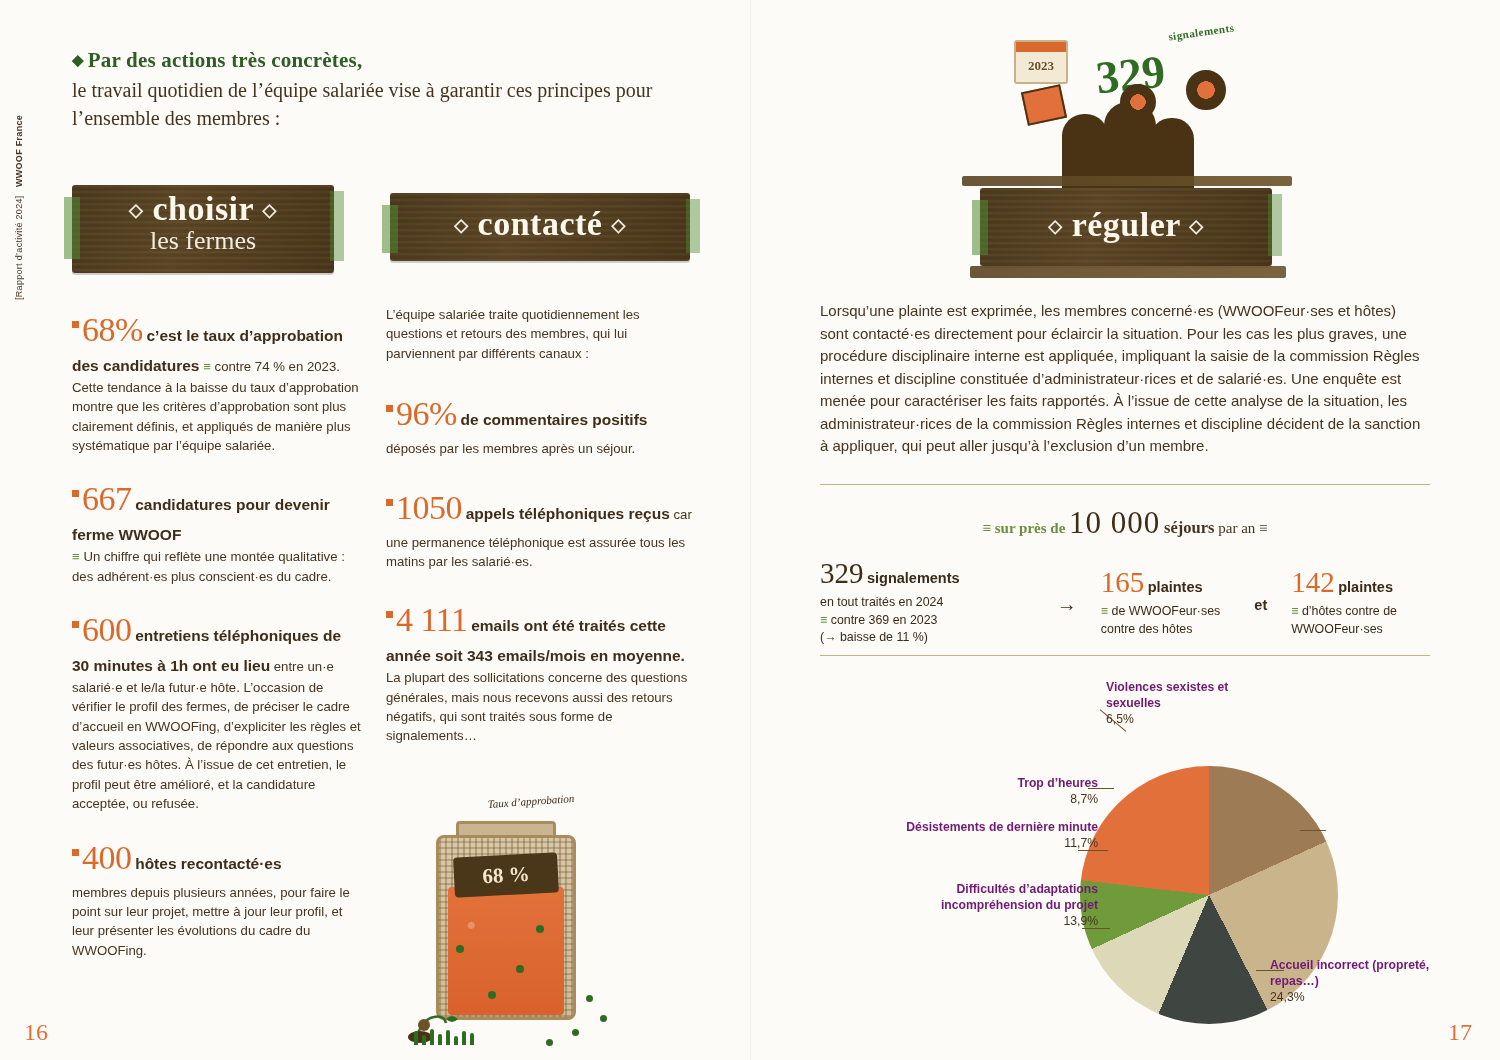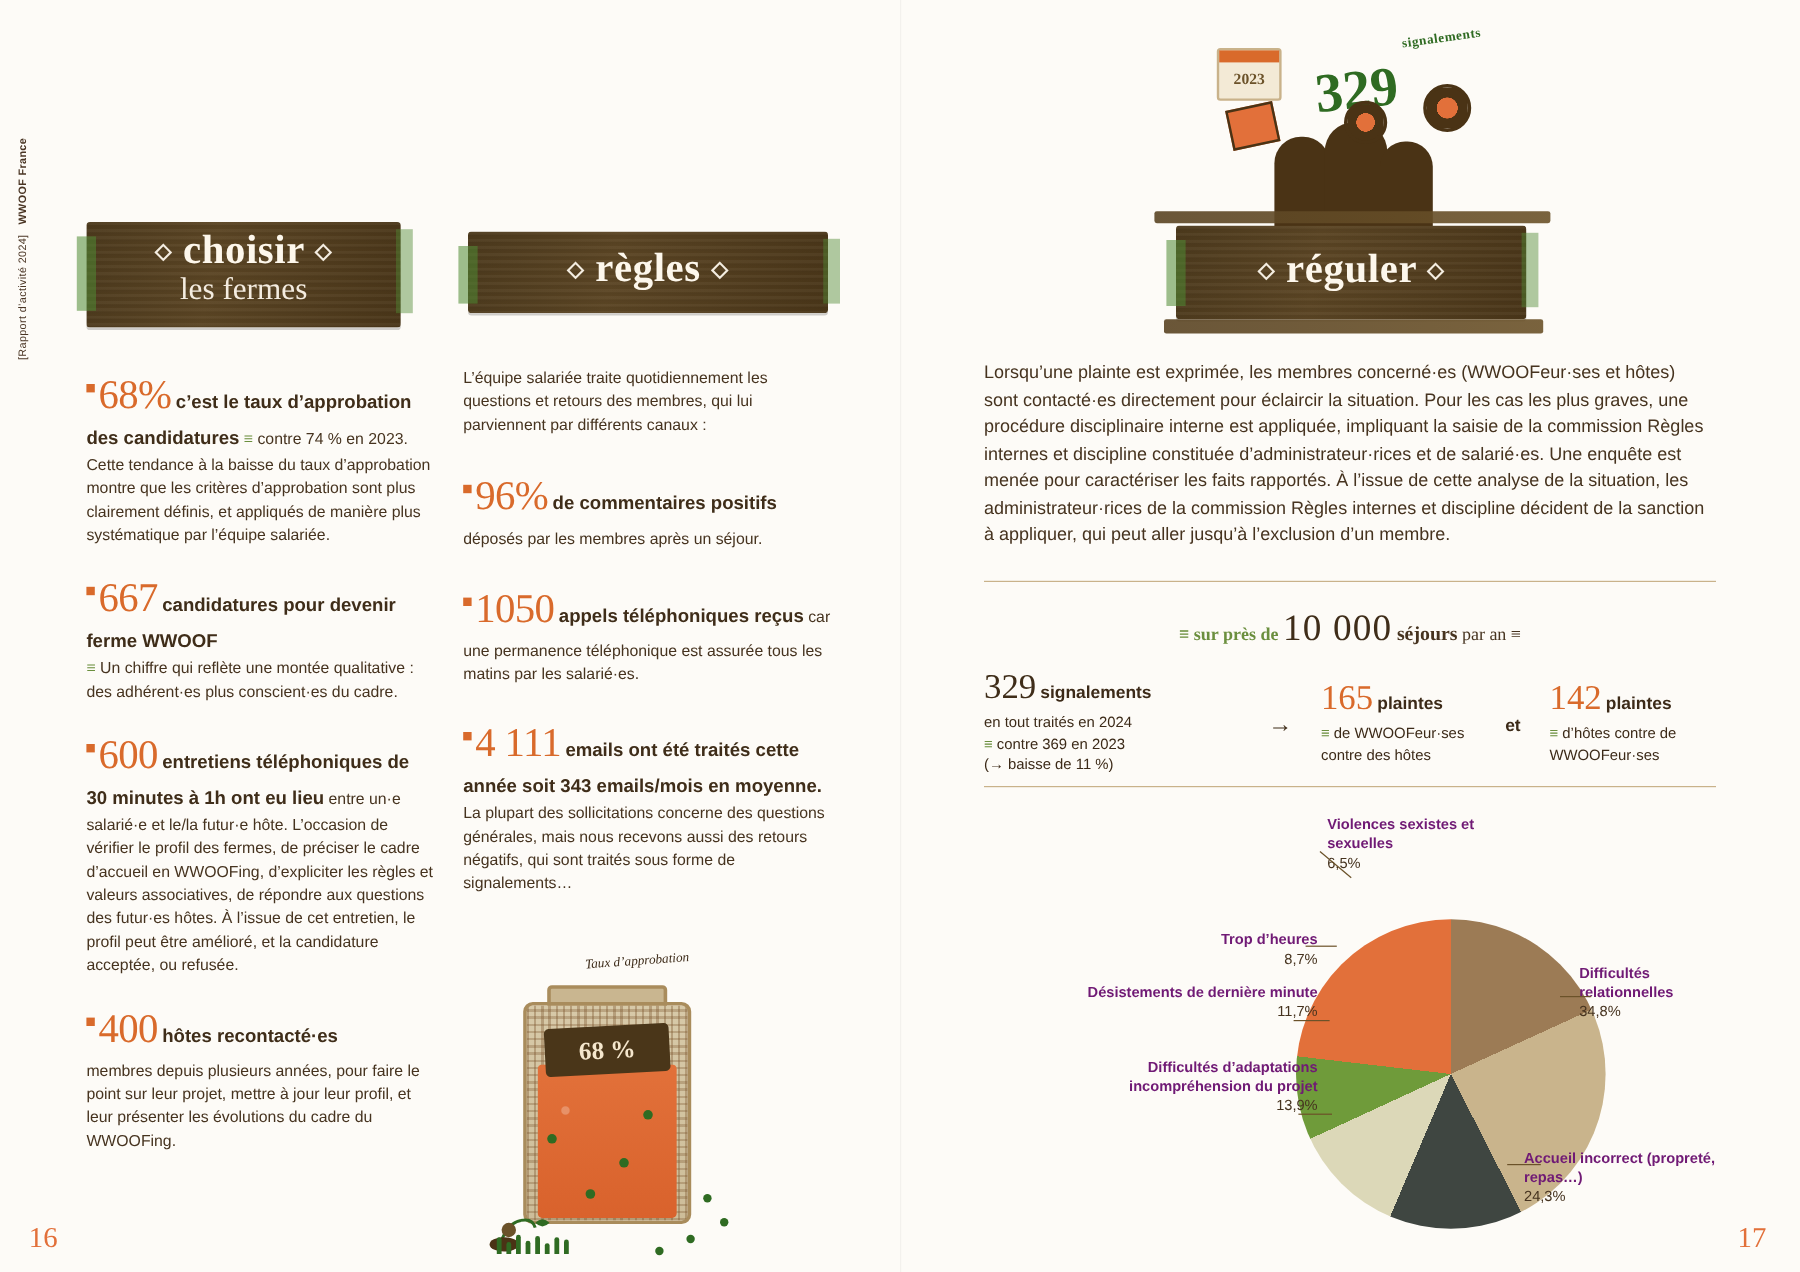--- a/index.html
+++ b/index.html
@@ -245,38 +245,44 @@
   <div class="gutter"></div>
 
   <div class="spine">
     <span>[Rapport d’activité 2024]</span>
     &nbsp;&nbsp;<b>WWOOF France</b>
   </div>
 
   <div class="folio left">16</div>
   <div class="folio right">17</div>
 
+  <div class="intro">
+    <div class="intro-head">
+      <span class="diamond">◆</span><span>Par des actions très concrètes,</span>
+    </div>
+    <div class="intro-body">le travail quotidien de l’équipe salariée vise à garantir ces principes pour l’ensemble des membres :</div>
+  </div>
 
   <div class="plaque" id="plaque-choisir">
     <div class="glitch"></div>
     <div class="glitch2"></div>
     <div class="plaque-title">
       <span class="dia">◇</span>
       <span>choisir</span>
       <span class="dia">◇</span>
     </div>
     <div class="plaque-sub">les fermes</div>
   </div>
 
   <div class="plaque" id="plaque-ecouter">
     <div class="glitch"></div>
     <div class="glitch2"></div>
     <div class="plaque-title">
       <span class="dia">◇</span>
-      <span>règles</span>
+      <span>contacté</span>
       <span class="dia">◇</span>
     </div>
   </div>
 
   <div class="col" id="col-left">
 
     <div class="stat-block">
       <span class="bullet-sq"></span><span class="bigstat">68%</span>
       <span class="lead">c’est le taux d’approbation des candidatures</span>
       <span class="eq">≡</span>
@@ -436,24 +442,20 @@
       <div class="pc">11,7%</div>
     </div>
     <div class="pie-lbl lbl-diff">
       <div class="nm">Difficultés d’adaptations incompréhension du projet</div>
       <div class="pc">13,9%</div>
     </div>
     <div class="pie-lbl lbl-acc">
       <div class="nm">Accueil incorrect (propreté, repas…)</div>
       <div class="pc">24,3%</div>
     </div>
-    <div class="pie-lbl lbl-rel">
-      <div class="nm">Difficultés relationnelles</div>
-      <div class="pc">34,8%</div>
-    </div>
 
     <div class="leader" style="left:276px;top:40px;width:34px;transform:rotate(40deg);"></div>
     <div class="leader" style="left:268px;top:108px;width:26px;"></div>
     <div class="leader" style="left:258px;top:170px;width:30px;"></div>
     <div class="leader" style="left:262px;top:248px;width:28px;"></div>
     <div class="leader" style="left:480px;top:150px;width:26px;"></div>
     <div class="leader" style="left:436px;top:290px;width:28px;"></div>
   </div>
 
 </div>

